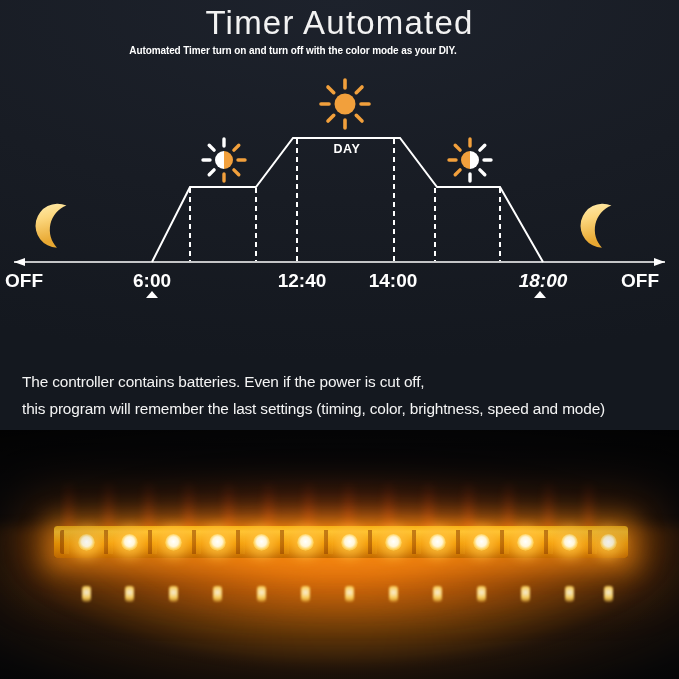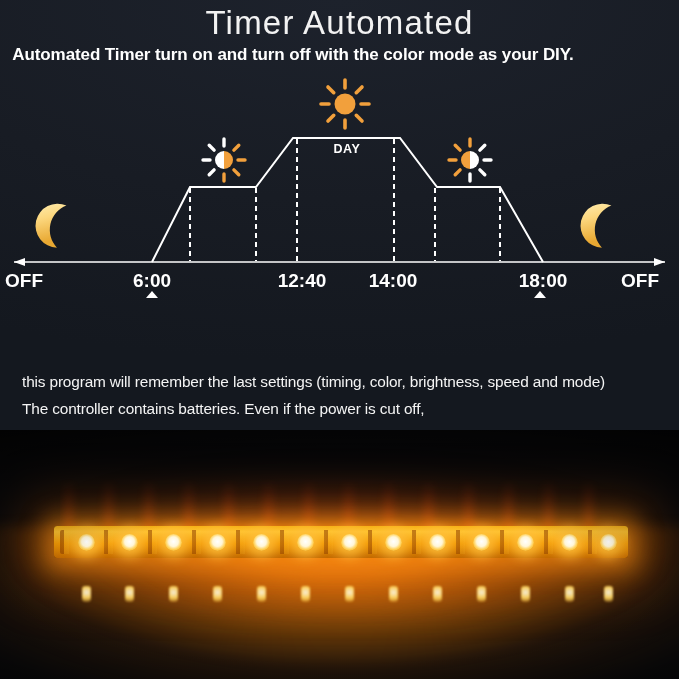--- a/index.html
+++ b/index.html
@@ -36,21 +36,21 @@
     font-size: 33px;
     font-weight: 400;
     letter-spacing: 1.2px;
     color: #f2f2f2;
   }
   .subtitle {
     position: absolute;
     left: 0; top: 45px;
     width: 586px;
     text-align: center;
-    font-size: 17px;
+    font-size: 10px;
     font-weight: 700;
     color: #ffffff;
     letter-spacing: -0.1px;
   }
 
   
   .chart-svg {
     position: absolute;
     left: 0; top: 75px;
     width: 679px;
@@ -301,30 +301,30 @@
       <path d="M 8,-22 A 22 22 0 1 0 12,21 A 26 26 0 0 1 8,-22 Z" fill="url(#moonGrad)" transform="rotate(18)"></path>
     </g>
   </svg>
 
   <div class="day-label">DAY</div>
 
   <div class="axis-label" style="left:24px;">OFF</div>
   <div class="axis-label" style="left:152px;">6:00</div>
   <div class="axis-label" style="left:302px;">12:40</div>
   <div class="axis-label" style="left:393px;text-align:center;">14:00</div>
-  <div class="axis-label" style="left:543px;">18:00</div>
+  <div class="axis-label" style="left:543px;font-style:italic;">18:00</div>
   <div class="axis-label" style="left:640px;">OFF</div>
 
   <div class="annot-marker" style="left:152px;"></div>
 
   <div class="annot-marker" style="left:540px;"></div>
 
   <div class="note">
+    <div>The controller contains batteries. Even if the power is cut off,</div>
     <div>this program will remember the last settings (timing, color, brightness, speed and mode)</div>
-    <div>The controller contains batteries. Even if the power is cut off,</div>
   </div>
 
   <div class="led-scene">
     <div class="led-floor"></div>
     <div class="led-halo"></div>
     <div class="led-rays"></div>
 
     <div class="led-strip">
       <div class="led-strip-inner"></div>
     </div>

